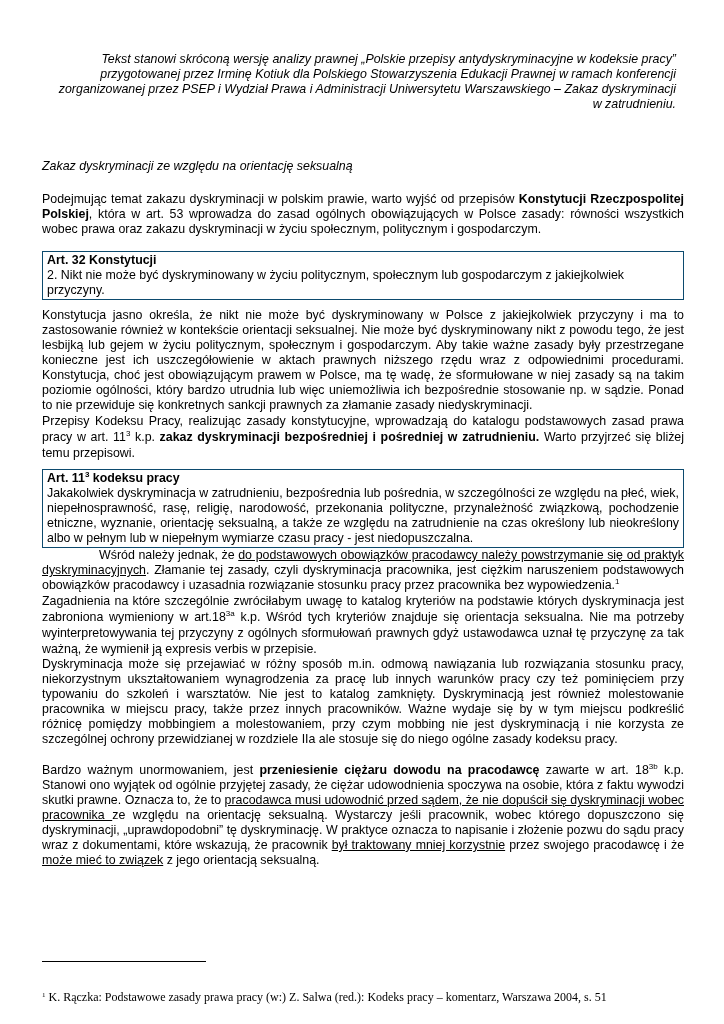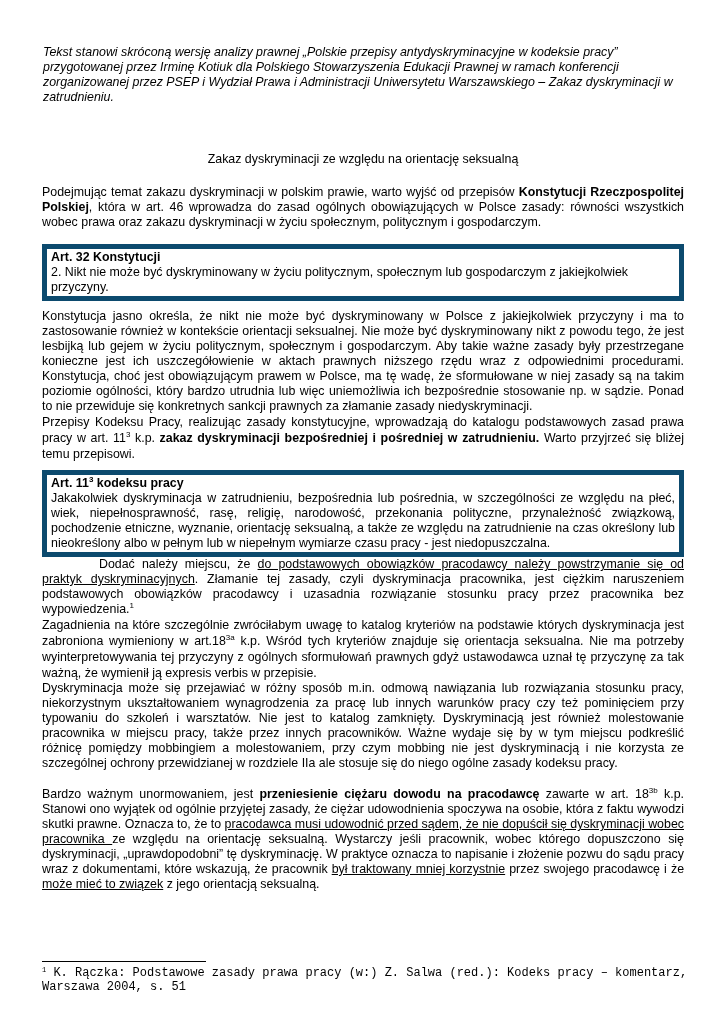--- a/index.html
+++ b/index.html
@@ -1,59 +1,59 @@
 <!DOCTYPE html>
 <html><head>
 <meta charset="utf-8">
 <style>
   html, body { margin: 0; padding: 0; background: #ffffff; }
   body { width: 724px; height: 1024px; position: relative; overflow: hidden; color: #000; }
   .page { position: absolute; left: 42px; top: 44px; width: 642px; font-family: "Liberation Sans", sans-serif; font-size: 12.4px; line-height: 15px; }
-  .intro { font-style: italic; margin: 1px; text-align: left; }
-  .title { text-align: center; margin: 47px 0 0 0; }
+  .intro { font-style: italic; margin: 8px; text-align: right; }
+  .title { text-align: left; margin: 47px 0 0 0; font-style: italic; }
   p { margin: 0; }
   .just { text-align: justify; }
   .gap { margin-top: 15px; }
-  .box { border: 5px solid #0c4a6e; padding: 1px 4px 1px 4px; }
+  .box { border: 1px solid #0c4a6e; padding: 1px 4px 1px 4px; }
   .box-title { font-weight: bold; }
   b, .bold { font-weight: bold; }
   sup { font-size: 8px; line-height: 0; vertical-align: 5px; }
   .u { text-decoration: underline; }
   .indent { text-indent: 57px; }
   .footnote-rule { position: absolute; left: 42px; top: 961px; width: 164px; height: 1px; background: #000; }
-  .footnote { position: absolute; left: 42px; top: 966px; font-family: Liberation Mono, monospace; font-size: 12px; }
+  .footnote { position: absolute; left: 42px; top: 990px; font-family: Liberation Serif, serif; font-size: 12px; }
   .footnote sup { font-size: 7px; vertical-align: 4px; }
 </style>
 </head>
 <body>
 
 <div class="page">
   <p class="intro">Tekst stanowi skróconą wersję analizy prawnej „Polskie przepisy antydyskryminacyjne w kodeksie pracy” przygotowanej przez Irminę Kotiuk dla Polskiego Stowarzyszenia Edukacji Prawnej w ramach konferencji zorganizowanej przez PSEP i Wydział Prawa i Administracji Uniwersytetu Warszawskiego – Zakaz dyskryminacji w zatrudnieniu.</p>
 
   <p class="title">Zakaz dyskryminacji ze względu na orientację seksualną</p>
 
-  <p class="just gap" style="margin-top:18px;"><span>Podejmując temat zakazu dyskryminacji w polskim prawie, warto wyjść od przepisów </span><b>Konstytucji Rzeczpospolitej Polskiej</b><span>, która w art. 46  wprowadza do zasad ogólnych obowiązujących w Polsce zasady: równości wszystkich wobec prawa oraz zakazu dyskryminacji w życiu społecznym, politycznym i gospodarczym.</span></p>
+  <p class="just gap" style="margin-top:18px;"><span>Podejmując temat zakazu dyskryminacji w polskim prawie, warto wyjść od przepisów </span><b>Konstytucji Rzeczpospolitej Polskiej</b><span>, która w art. 53  wprowadza do zasad ogólnych obowiązujących w Polsce zasady: równości wszystkich wobec prawa oraz zakazu dyskryminacji w życiu społecznym, politycznym i gospodarczym.</span></p>
 
   <div class="box" style="margin-top:14px;">
     <div class="box-title">Art. 32 Konstytucji</div>
     <div>2. Nikt nie może być dyskryminowany w życiu politycznym, społecznym lub gospodarczym z jakiejkolwiek przyczyny.</div>
   </div>
 
   <p class="just" style="margin-top:8px;">Konstytucja jasno określa, że nikt nie może być dyskryminowany w Polsce z jakiejkolwiek przyczyny i ma to zastosowanie również w kontekście orientacji seksualnej. Nie może być dyskryminowany nikt z powodu tego, że jest lesbijką lub gejem w życiu politycznym, społecznym i gospodarczym. Aby takie ważne zasady były przestrzegane konieczne jest ich uszczegółowienie w aktach prawnych niższego rzędu wraz z odpowiednimi procedurami. Konstytucja, choć jest obowiązującym prawem w Polsce, ma tę wadę, że sformułowane w niej zasady są na takim poziomie ogólności, który bardzo utrudnia lub więc uniemożliwia ich bezpośrednie stosowanie np. w sądzie. Ponad to nie przewiduje się konkretnych sankcji prawnych za złamanie zasady niedyskryminacji.</p>
 
 
   <p class="just" style="line-height:16px;"><span>Przepisy Kodeksu Pracy, realizując zasady konstytucyjne, wprowadzają do katalogu podstawowych zasad prawa pracy w art. 11</span><sup>3</sup><span> k.p. </span><b>zakaz dyskryminacji bezpośredniej i pośredniej w zatrudnieniu.</b><span> Warto przyjrzeć się bliżej temu przepisowi.</span></p>
 
   <div class="box just" style="margin-top:8px;">
     <div class="box-title"><span>Art. 11</span><sup>3</sup><span> kodeksu pracy</span></div>
     <div>Jakakolwiek dyskryminacja w zatrudnieniu, bezpośrednia lub pośrednia, w szczególności ze względu na płeć, wiek, niepełnosprawność, rasę, religię, narodowość, przekonania polityczne, przynależność związkową, pochodzenie etniczne, wyznanie, orientację seksualną, a także ze względu na zatrudnienie na czas określony lub nieokreślony albo w pełnym lub w niepełnym wymiarze czasu pracy - jest niedopuszczalna.</div>
   </div>
 
 
-  <p class="just indent"><span>Dodać należy miejscu, że </span><span class="u">do podstawowych obowiązków pracodawcy należy powstrzymanie się od praktyk dyskryminacyjnych</span><span>. Złamanie tej zasady, czyli dyskryminacja pracownika, jest ciężkim naruszeniem podstawowych obowiązków pracodawcy i uzasadnia rozwiązanie stosunku pracy przez pracownika bez wypowiedzenia.</span><sup>1</sup></p>
+  <p class="just indent"><span>Wśród należy jednak, że </span><span class="u">do podstawowych obowiązków pracodawcy należy powstrzymanie się od praktyk dyskryminacyjnych</span><span>. Złamanie tej zasady, czyli dyskryminacja pracownika, jest ciężkim naruszeniem podstawowych obowiązków pracodawcy i uzasadnia rozwiązanie stosunku pracy przez pracownika bez wypowiedzenia.</span><sup>1</sup></p>
 
 
   <p class="just" style="line-height:16px;"><span>Zagadnienia na które szczególnie zwróciłabym uwagę to katalog kryteriów na podstawie których dyskryminacja jest zabroniona wymieniony w art.18</span><sup>3a</sup><span> k.p. Wśród tych kryteriów znajduje się orientacja seksualna. Nie ma potrzeby wyinterpretowywania tej przyczyny z ogólnych sformułowań prawnych gdyż ustawodawca uznał tę przyczynę za tak ważną, że wymienił ją expresis verbis w przepisie.</span></p>
 
   <p class="just">Dyskryminacja może się przejawiać w różny sposób m.in. odmową nawiązania lub rozwiązania stosunku pracy, niekorzystnym ukształtowaniem wynagrodzenia za pracę lub innych warunków pracy czy też pominięciem przy typowaniu do szkoleń i warsztatów. Nie jest to katalog zamknięty. Dyskryminacją jest również molestowanie pracownika w miejscu pracy, także przez innych pracowników. Ważne wydaje się by w tym miejscu podkreślić różnicę pomiędzy mobbingiem a molestowaniem, przy czym mobbing nie jest dyskryminacją i nie korzysta ze szczególnej ochrony przewidzianej w rozdziele IIa ale stosuje się do niego ogólne zasady kodeksu pracy.</p>
 
   <p class="just gap" style="margin-top:16px;"><span>Bardzo ważnym unormowaniem, jest </span><b>przeniesienie ciężaru dowodu na pracodawcę</b><span> zawarte w art. 18</span><sup>3b</sup><span> k.p. Stanowi ono wyjątek od ogólnie przyjętej zasady, że ciężar udowodnienia spoczywa na osobie, która z faktu wywodzi skutki prawne. Oznacza to, że to </span><span class="u">pracodawca musi udowodnić przed sądem, że nie dopuścił się dyskryminacji wobec pracownika </span><span>ze względu na orientację seksualną. Wystarczy jeśli pracownik, wobec którego dopuszczono się dyskryminacji, „uprawdopodobni” tę dyskryminację. W praktyce oznacza to napisanie i złożenie pozwu do sądu pracy wraz z dokumentami, które wskazują, że pracownik </span><span class="u">był traktowany mniej korzystnie</span><span> przez swojego pracodawcę i że </span><span class="u">może mieć to związek</span><span> z jego orientacją seksualną.</span></p>
 
 </div>
 

